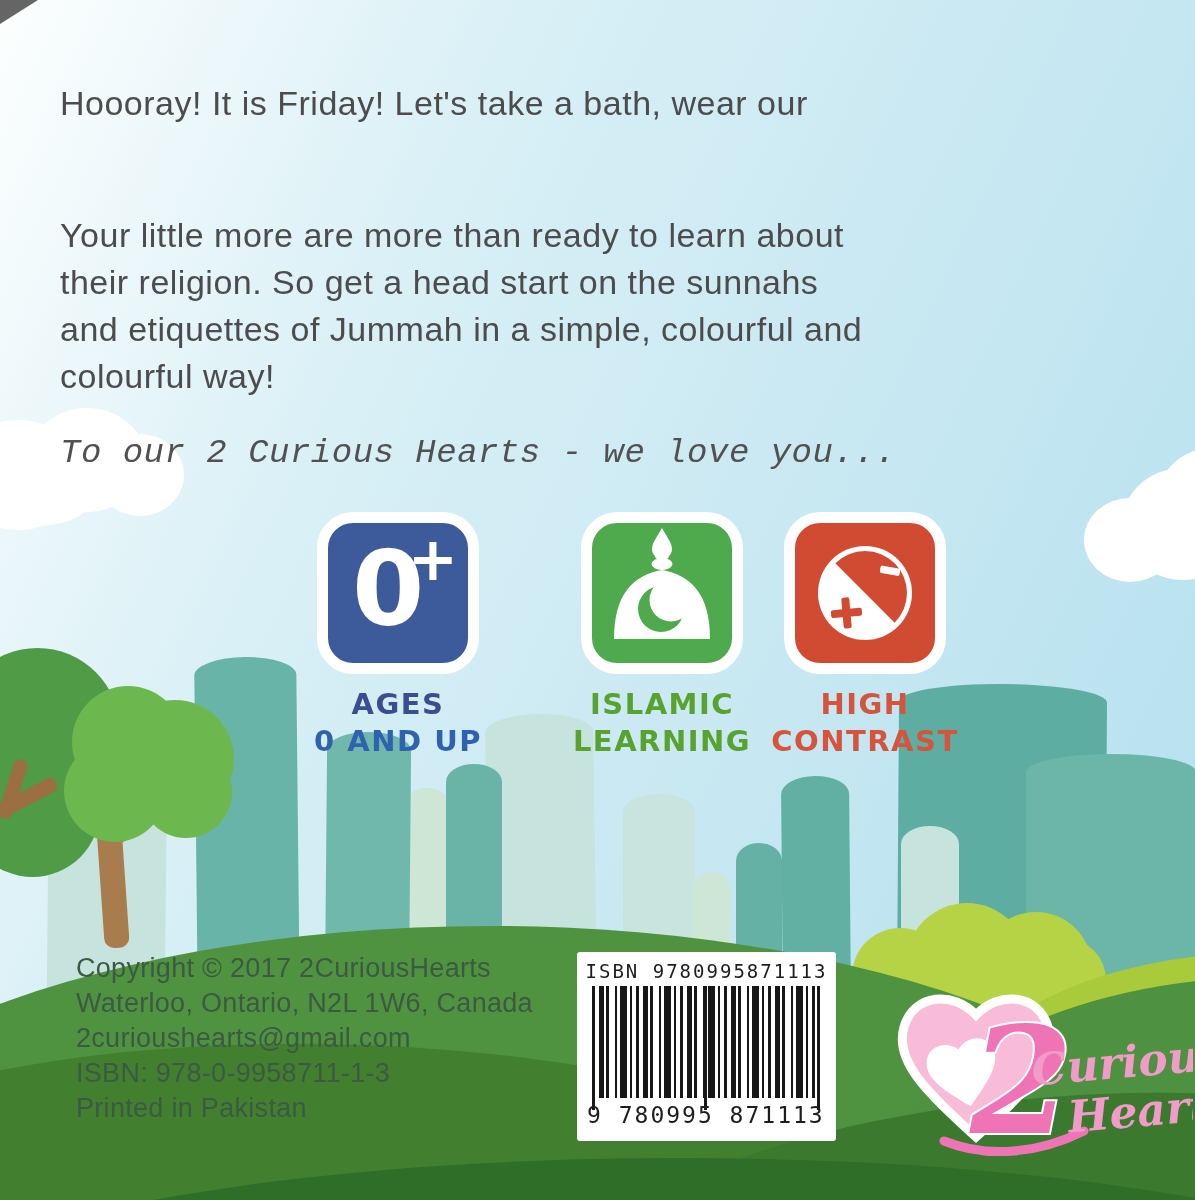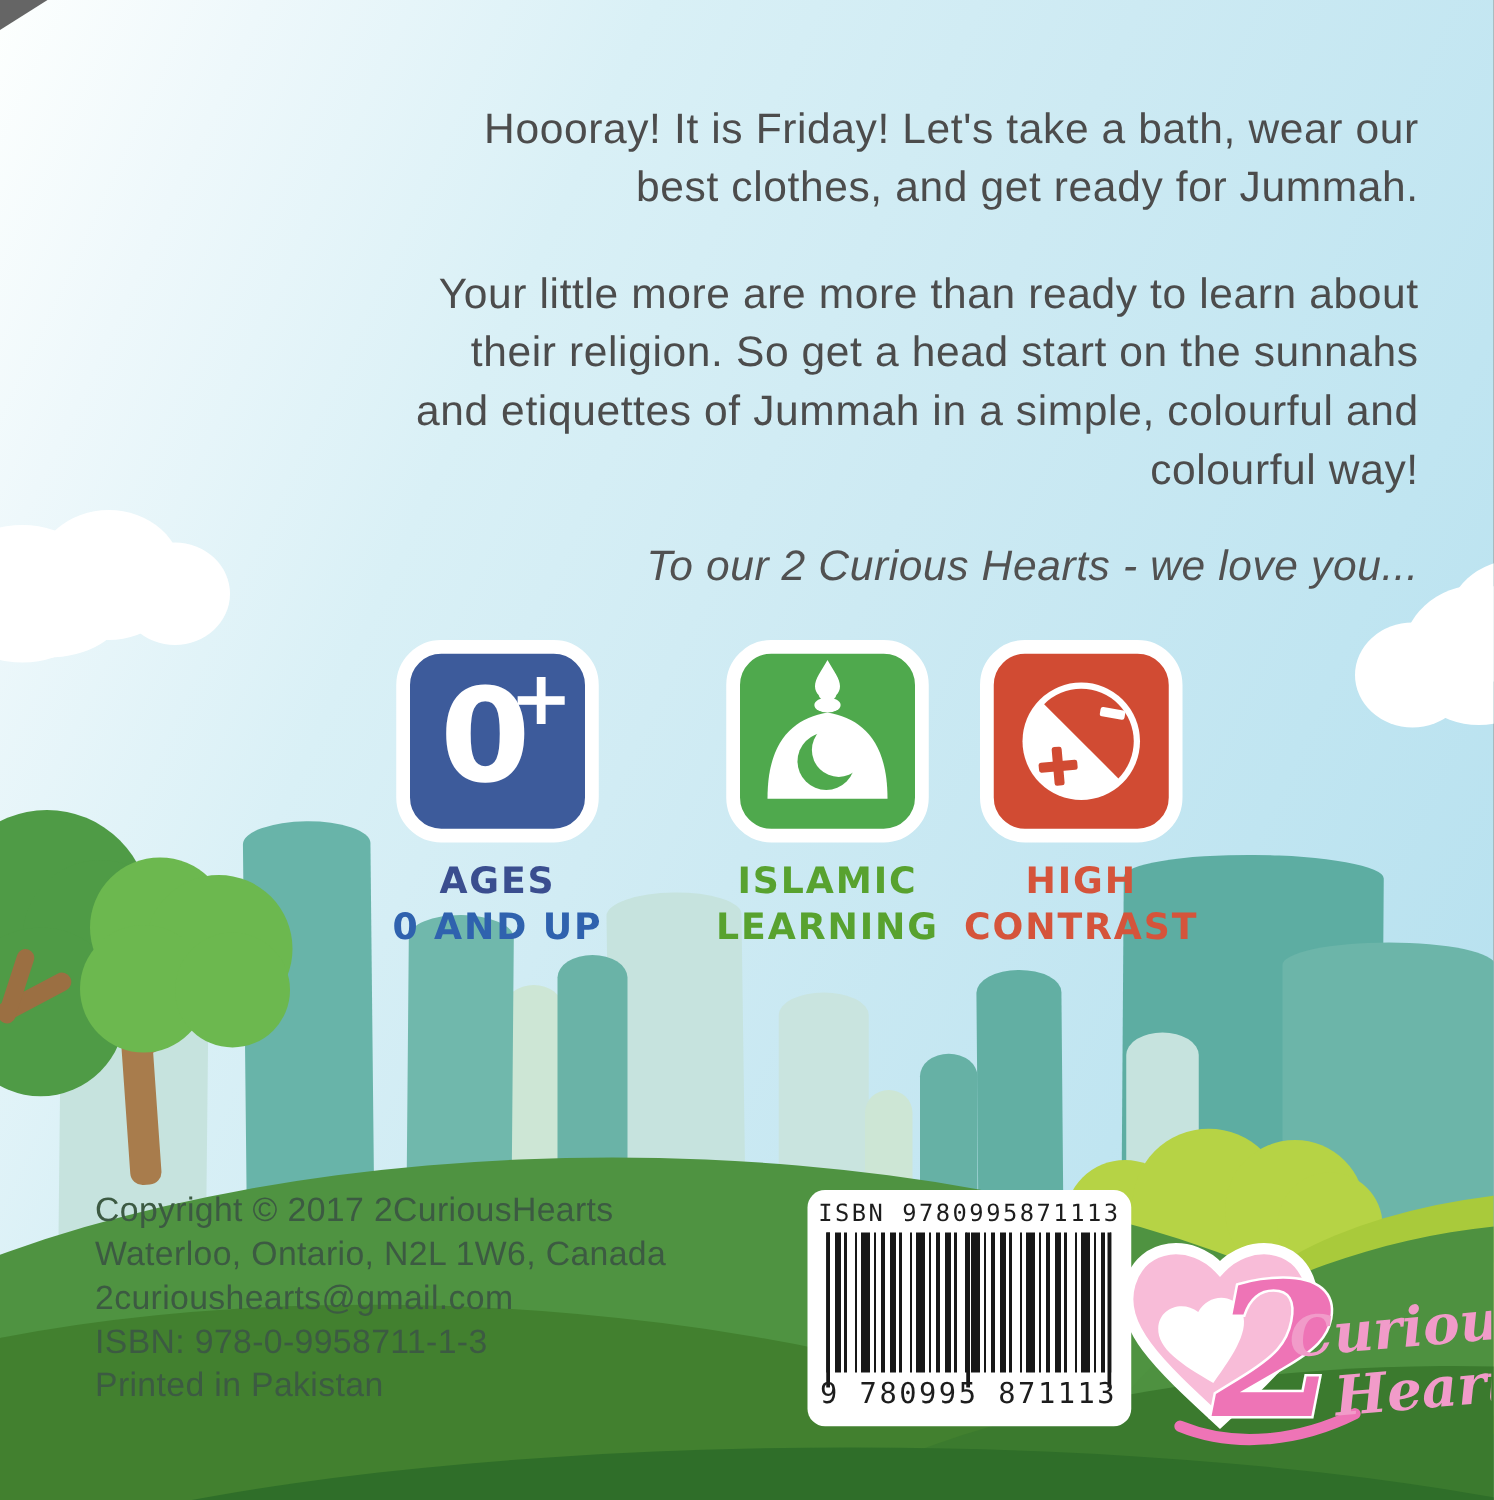--- a/index.html
+++ b/index.html
@@ -5,36 +5,36 @@
   html,body{margin:0;padding:0;background:#888;}
   .page{position:relative;width:1195px;height:1200px;overflow:hidden;
         font-family:"Liberation Sans",sans-serif;
         background:linear-gradient(115deg,#fdfffe 0%,#eef8fb 12%,#d9f0f6 30%,#cdeaf3 52%,#c0e5f1 75%,#b3dfee 100%);}
   .abs{position:absolute;}
   .blob{position:absolute;border-radius:50%;}
   .cloud-blob{background:#ffffff;}
   .building{position:absolute;border-radius:50% 50% 0 0 / 18px 18px 0 0;}
   .hill{position:absolute;border-radius:50%;}
   
-  .para{position:absolute;left:60px;width:1075px;text-align:right;color:#4c4c4c;
+  .para{position:absolute;left:60px;width:1075px;text-align:left;color:#4c4c4c;
         font-size:34px;line-height:47px;letter-spacing:.5px;}
-  .dedication{font-style:italic;color:#515151;}
+  .dedication{font-style:italic;color:#515151;font-family:Liberation Mono, monospace;}
   
   .feature{position:absolute;width:230px;text-align:center;}
   .badge{position:relative;margin:0 auto;width:140px;height:140px;border-radius:36px;
          border:11px solid #fff;box-sizing:content-box;}
   .badge-blue{background:#3d5b9b;}
   .zero{position:absolute;left:24px;top:14px;color:#fff;font:700 104px/1 "DejaVu Sans",sans-serif;}
   .plusmark{position:absolute;right:10px;top:6px;color:#fff;font:700 60px/1 "DejaVu Sans",sans-serif;}
   .feat-label{margin-top:12px;font:700 29px/37px "DejaVu Sans",sans-serif;letter-spacing:1.5px;}
   .lab-ages1{color:#3a4e8f;} .lab-ages2{color:#2f62ae;}
   .lab-islamic{color:#58a22f;} .lab-contrast{color:#d5543b;}
   
   .copyright{position:absolute;left:76px;top:951px;color:#3c5a42;font-size:27px;line-height:35px;letter-spacing:.3px;}
-  .barcode{position:absolute;left:646px;top:952px;width:259px;height:189px;background:#fff;border-radius:14px;}
+  .barcode{position:absolute;left:577px;top:952px;width:259px;height:189px;background:#fff;border-radius:3px;}
   .barcode-top{position:absolute;left:0;top:7px;width:100%;text-align:center;color:#1d1d1d;
                font:400 19px/24px "DejaVu Sans Mono",monospace;letter-spacing:2px;}
   .bars{position:absolute;left:15px;top:34px;width:228px;height:112px;
         background:repeating-linear-gradient(90deg,
           #171717 0 3px,#fff 3px 7px,
           #171717 7px 12px,#fff 12px 14px,
           #171717 14px 17px,#fff 17px 23px,
           #171717 23px 25px,#fff 25px 28px,
           #171717 28px 35px,#fff 35px 38px,
           #171717 38px 40px,#fff 40px 44px);}
@@ -108,21 +108,20 @@
 
   <div class="hill" style="left:-270px;top:926px;width:1520px;height:660px;background:#4f9341;"></div>
   <div class="hill" style="left:-320px;top:1046px;width:1400px;height:520px;background:#42802f;transform:rotate(3deg);"></div>
   <div class="hill" style="left:975px;top:956px;width:460px;height:190px;background:#a9ca3b;transform:rotate(-7deg);"></div>
   <div class="hill" style="left:858px;top:980px;width:720px;height:430px;background:#4e9140;transform:rotate(-6deg);"></div>
   <div class="hill" style="left:580px;top:1096px;width:980px;height:320px;background:#3b7a2e;transform:rotate(-4deg);"></div>
   <div class="hill" style="left:-120px;top:1158px;width:1600px;height:340px;background:#2f6e29;"></div>
 
   <div class="para" style="top:80px;">
     <div>Hoooray! It is Friday! Let's take a bath, wear our</div>
-    <div>best clothes, and get ready for Jummah.</div>
   </div>
   <div class="para" style="top:212px;">
     <div>Your little more are more than ready to learn about</div>
     <div>their religion. So get a head start on the sunnahs</div>
     <div>and etiquettes of Jummah in a simple, colourful and</div>
     <div>colourful way!</div>
   </div>
   <div class="para dedication" style="top:430px;">To our 2 Curious Hearts - we love you...</div>
 
   <div class="feature" style="left:283px;top:512px;">

